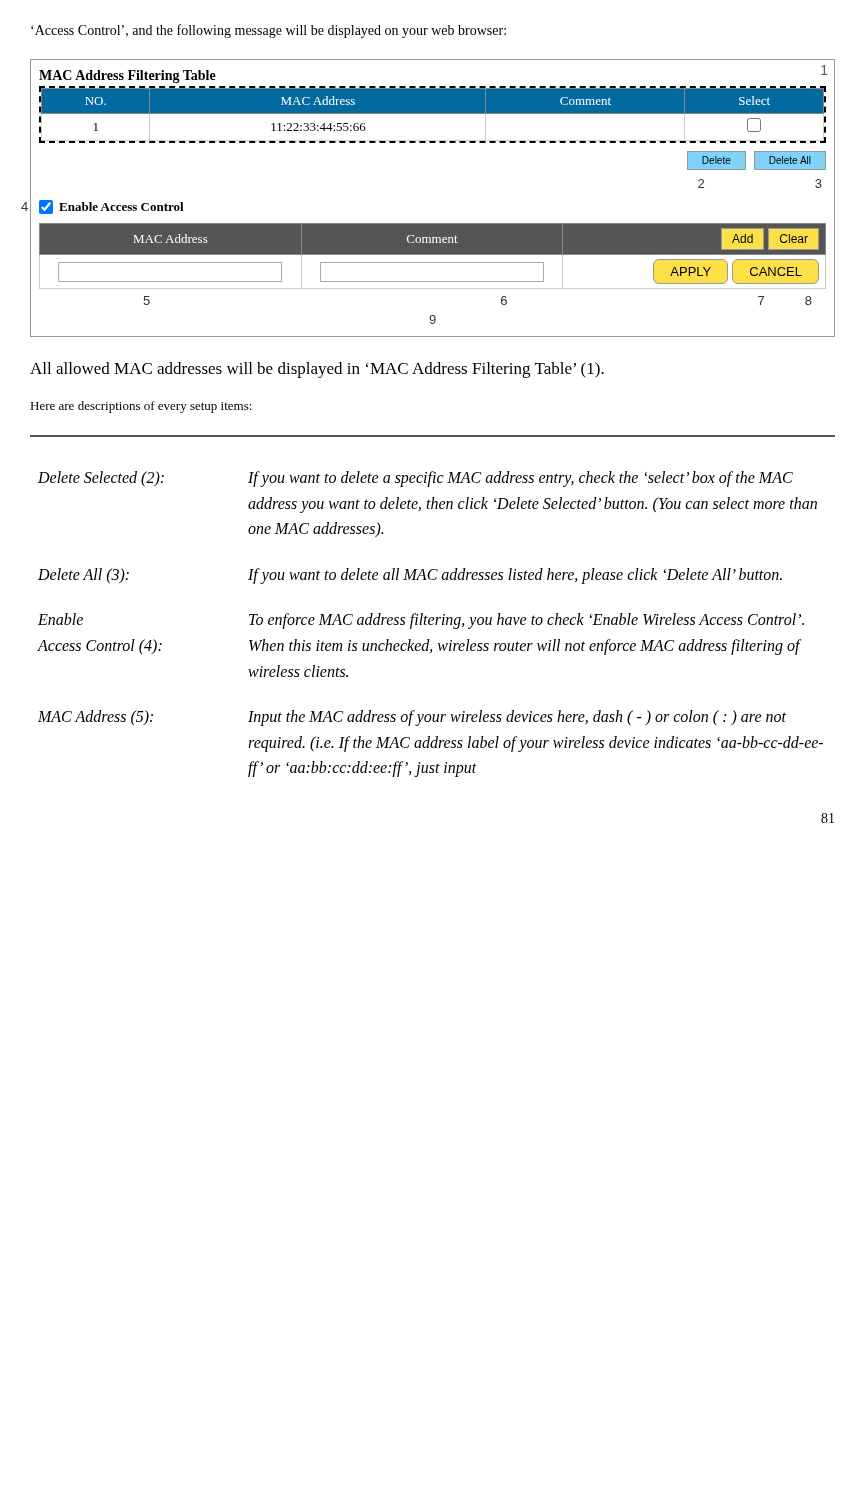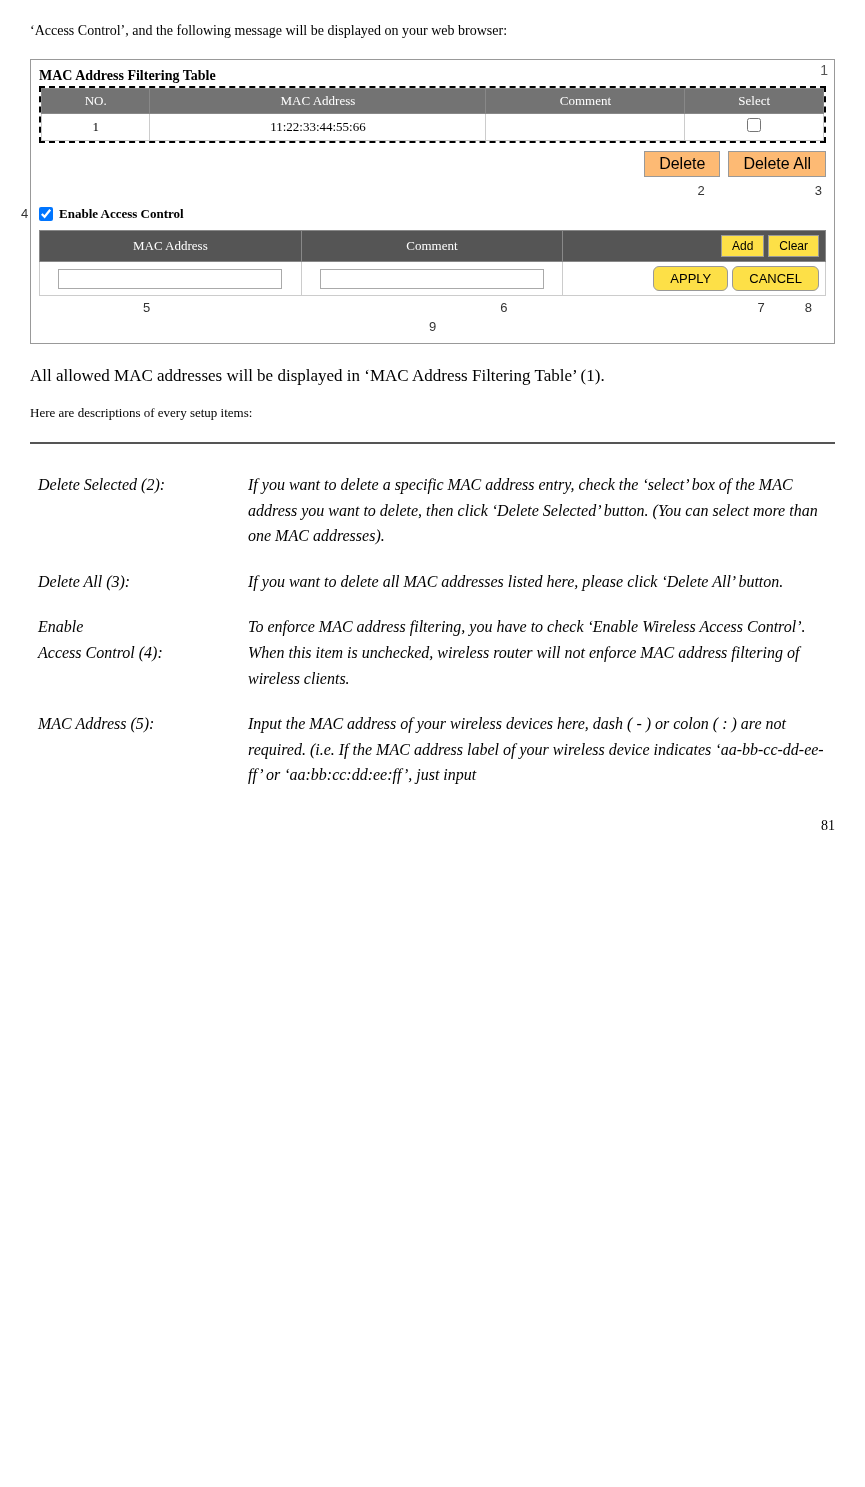--- a/index.html
+++ b/index.html
@@ -37,21 +37,21 @@
       border: 2px dashed #000;
       padding: 0;
       margin-bottom: 8px;
     }
     .filter-table {
       width: 100%;
       border-collapse: collapse;
       font-size: 13px;
     }
     .filter-table th {
-      background: #737373;
+      background: #0369a1;
       color: #fff;
       text-align: center;
       padding: 4px 6px;
       border: 1px solid #888;
       font-weight: normal;
     }
     .filter-table td {
       text-align: center;
       padding: 4px 6px;
       border: 1px solid #ccc;
@@ -61,22 +61,22 @@
       height: 14px;
     }
     .delete-row {
       display: flex;
       justify-content: flex-end;
       gap: 8px;
       margin: 6px 0;
     }
     .delete-row button {
       padding: 3px 14px;
-      font-size: 16px;
-      background: #fdba74;
+      font-size: 10px;
+      background: #7dd3fc;
       border: 1px solid #999;
       cursor: pointer;
     }
     .enable-row {
       display: flex;
       align-items: center;
       gap: 6px;
       margin-bottom: 6px;
       font-size: 13px;
       font-weight: bold;

